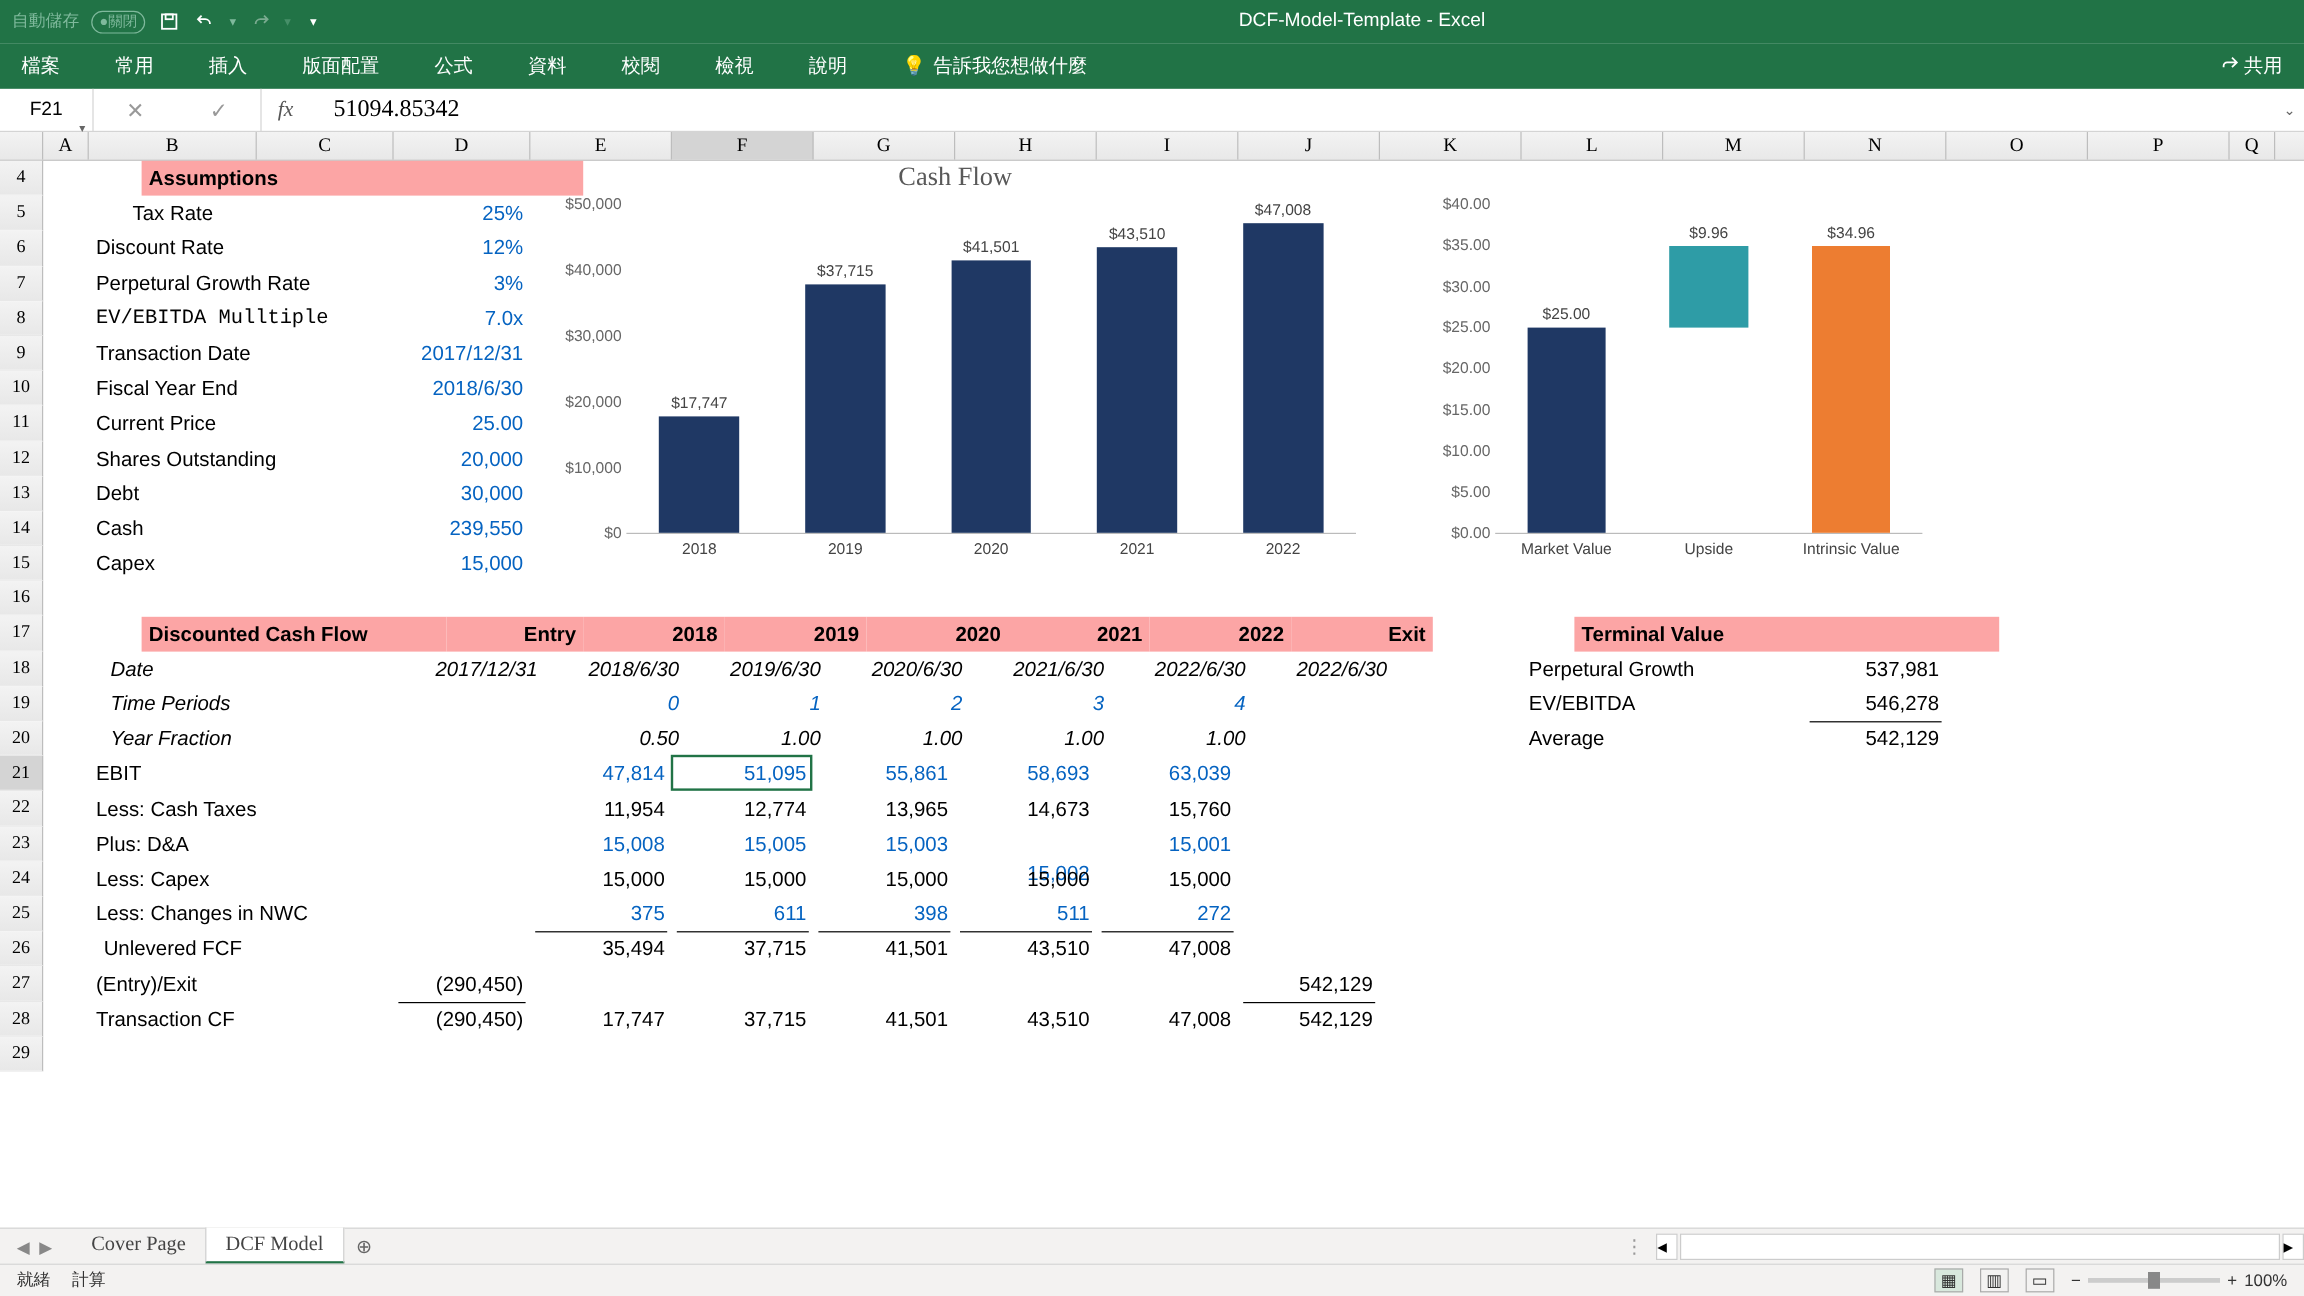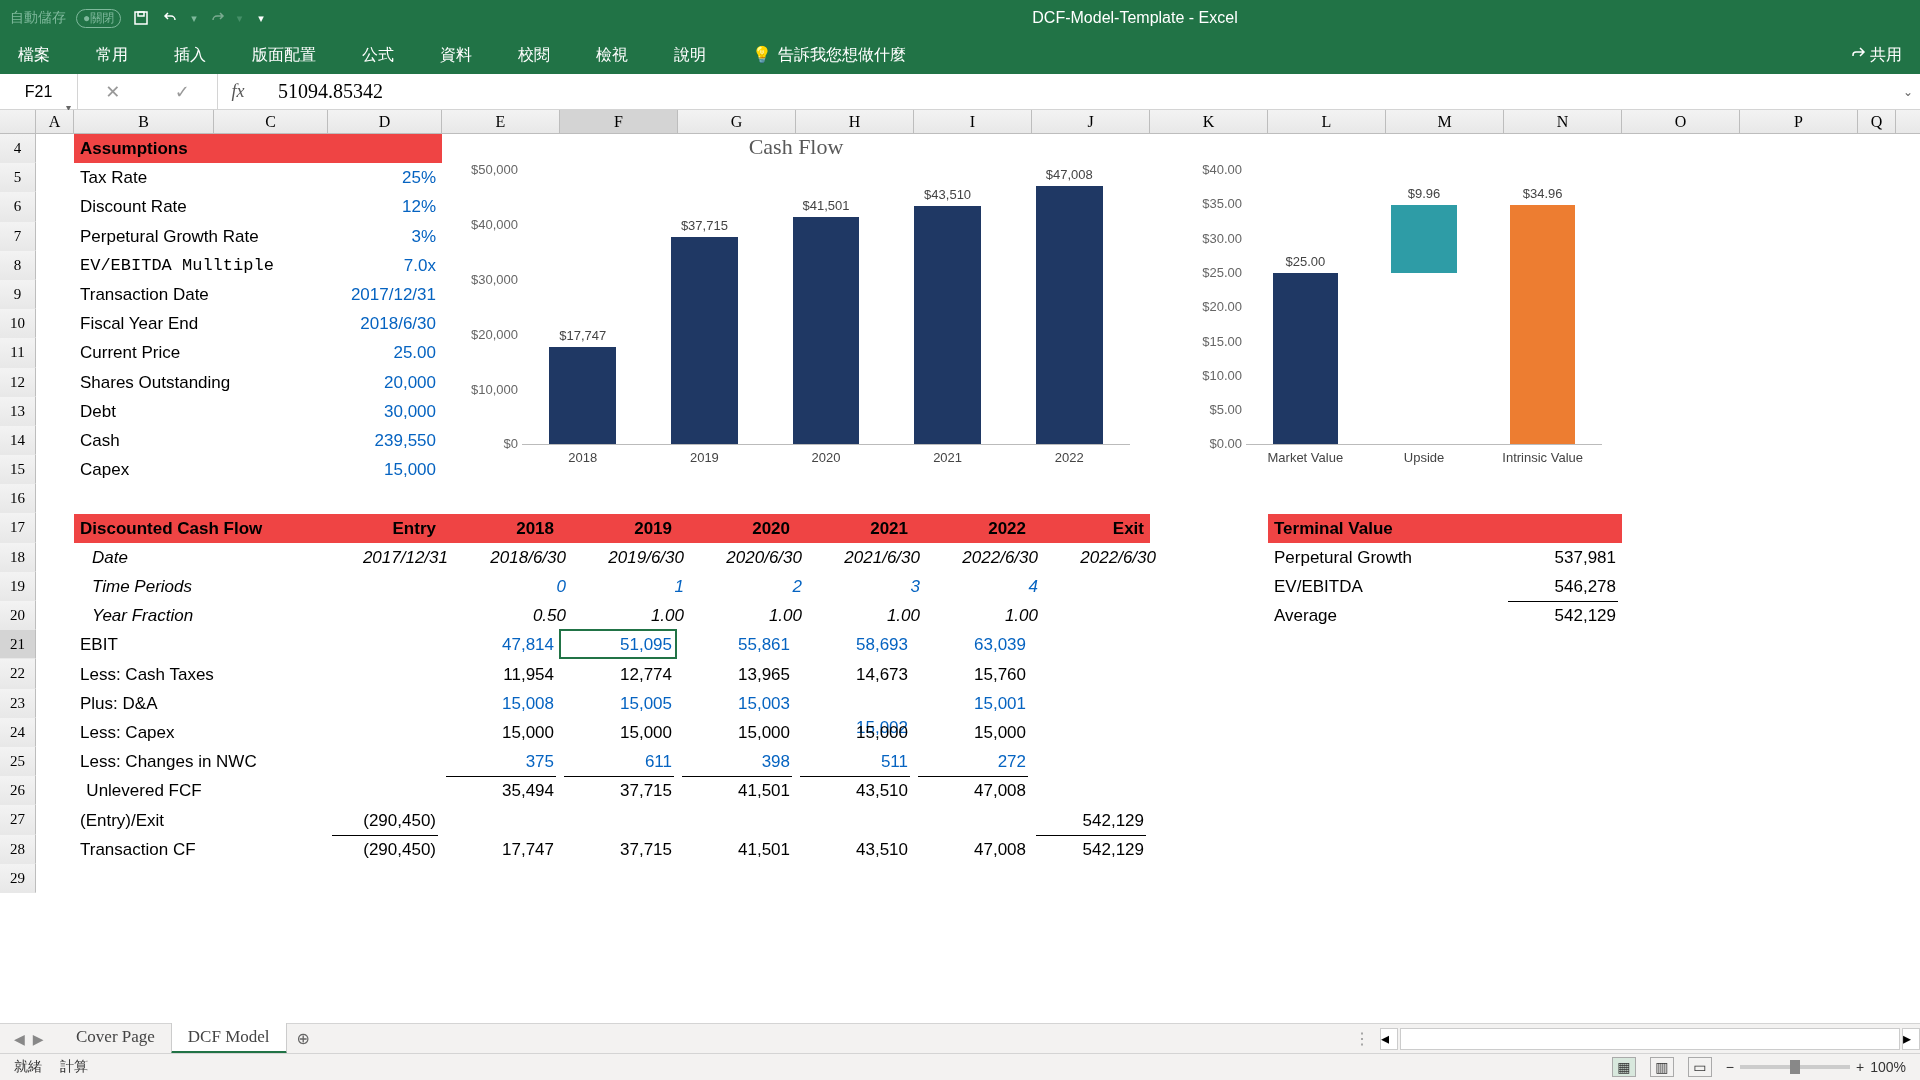--- a/index.html
+++ b/index.html
@@ -35,21 +35,21 @@
 .rowhead { width: 36px; text-align: center; background: linear-gradient(#f3f3f3,#e8e8e8); border-right: 1px solid #bdbdbd; border-bottom: 1px solid #e8e8e8; font-family: "Times New Roman", serif; font-size: 15px; }
 .rows { display: flex; flex-direction: column; }
 .rows div { height: 29.2px; line-height: 29.2px; }
 
 .cells { position: absolute; left: 36px; top: 24px; width: 1850px; height: 760px; border-top: none; }
 .cell { position: absolute; font-size: 17px; padding: 0 6px; height: 29.2px; line-height: 29.2px; white-space: nowrap; }
 .right { text-align: right; }
 .blue { color: #0563C1; }
 .bold { font-weight: 600; }
 .italic { font-style: italic; margin-left: 12px; }
-.hdr { background: #ef4444; font-weight: 700; }
+.hdr { background: #fca5a5; font-weight: 700; margin-left: 44px; }
 
 .selcell { position:absolute; border: 2px solid #217346; }
 
 .chart-title { font-family: "Times New Roman", serif; font-size: 22px; color: #595959; text-align: center; }
 .bar { position: absolute; background: #1F3864; }
 .blabel { position: absolute; font-size: 13px; color: #444; text-align: center; width: 60px; transform: translateX(-50%);}
 .yax { position: absolute; font-size: 13px; color: #666; right: 0; text-align: right; width: 60px; }
 
 .ubot { position: absolute; border-top: 1px solid #000; height:1px;}
 
@@ -171,21 +171,21 @@
       <div class="rowhead">23</div>
       <div class="rowhead">24</div>
       <div class="rowhead">25</div>
       <div class="rowhead">26</div>
       <div class="rowhead">27</div>
       <div class="rowhead">28</div>
       <div class="rowhead">29</div>
     </div>
   <div class="cells" id="cells">
       <div class="cell hdr" style="left: 38px; top: 0px; width: 368px;">Assumptions</div>
-      <div class="cell " style="left: 38px; top: 29.2px; width: 140px;">Tax Rate</div>
+      <div class="cell " style="left: 38px; top: 29.2px; width: 140px; text-align: center;">Tax Rate</div>
       <div class="cell right blue" style="left: 292px; top: 29.2px; width: 114px;">25%</div>
       <div class="cell " style="left: 38px; top: 58.4px; width: 140px;">Discount Rate</div>
       <div class="cell right blue" style="left: 292px; top: 58.4px; width: 114px;">12%</div>
       <div class="cell " style="left: 38px; top: 87.6px; width: 140px;">Perpetural Growth Rate</div>
       <div class="cell right blue" style="left: 292px; top: 87.6px; width: 114px;">3%</div>
       <div class="cell " style="left: 38px; top: 116.8px; width: 140px; font-family: Liberation Mono, monospace;">EV/EBITDA Mulltiple</div>
       <div class="cell right blue" style="left: 292px; top: 116.8px; width: 114px;">7.0x</div>
       <div class="cell " style="left: 38px; top: 146px; width: 140px;">Transaction Date</div>
       <div class="cell right blue" style="left: 292px; top: 146px; width: 114px;">2017/12/31</div>
       <div class="cell " style="left: 38px; top: 175.2px; width: 140px;">Fiscal Year End</div>

